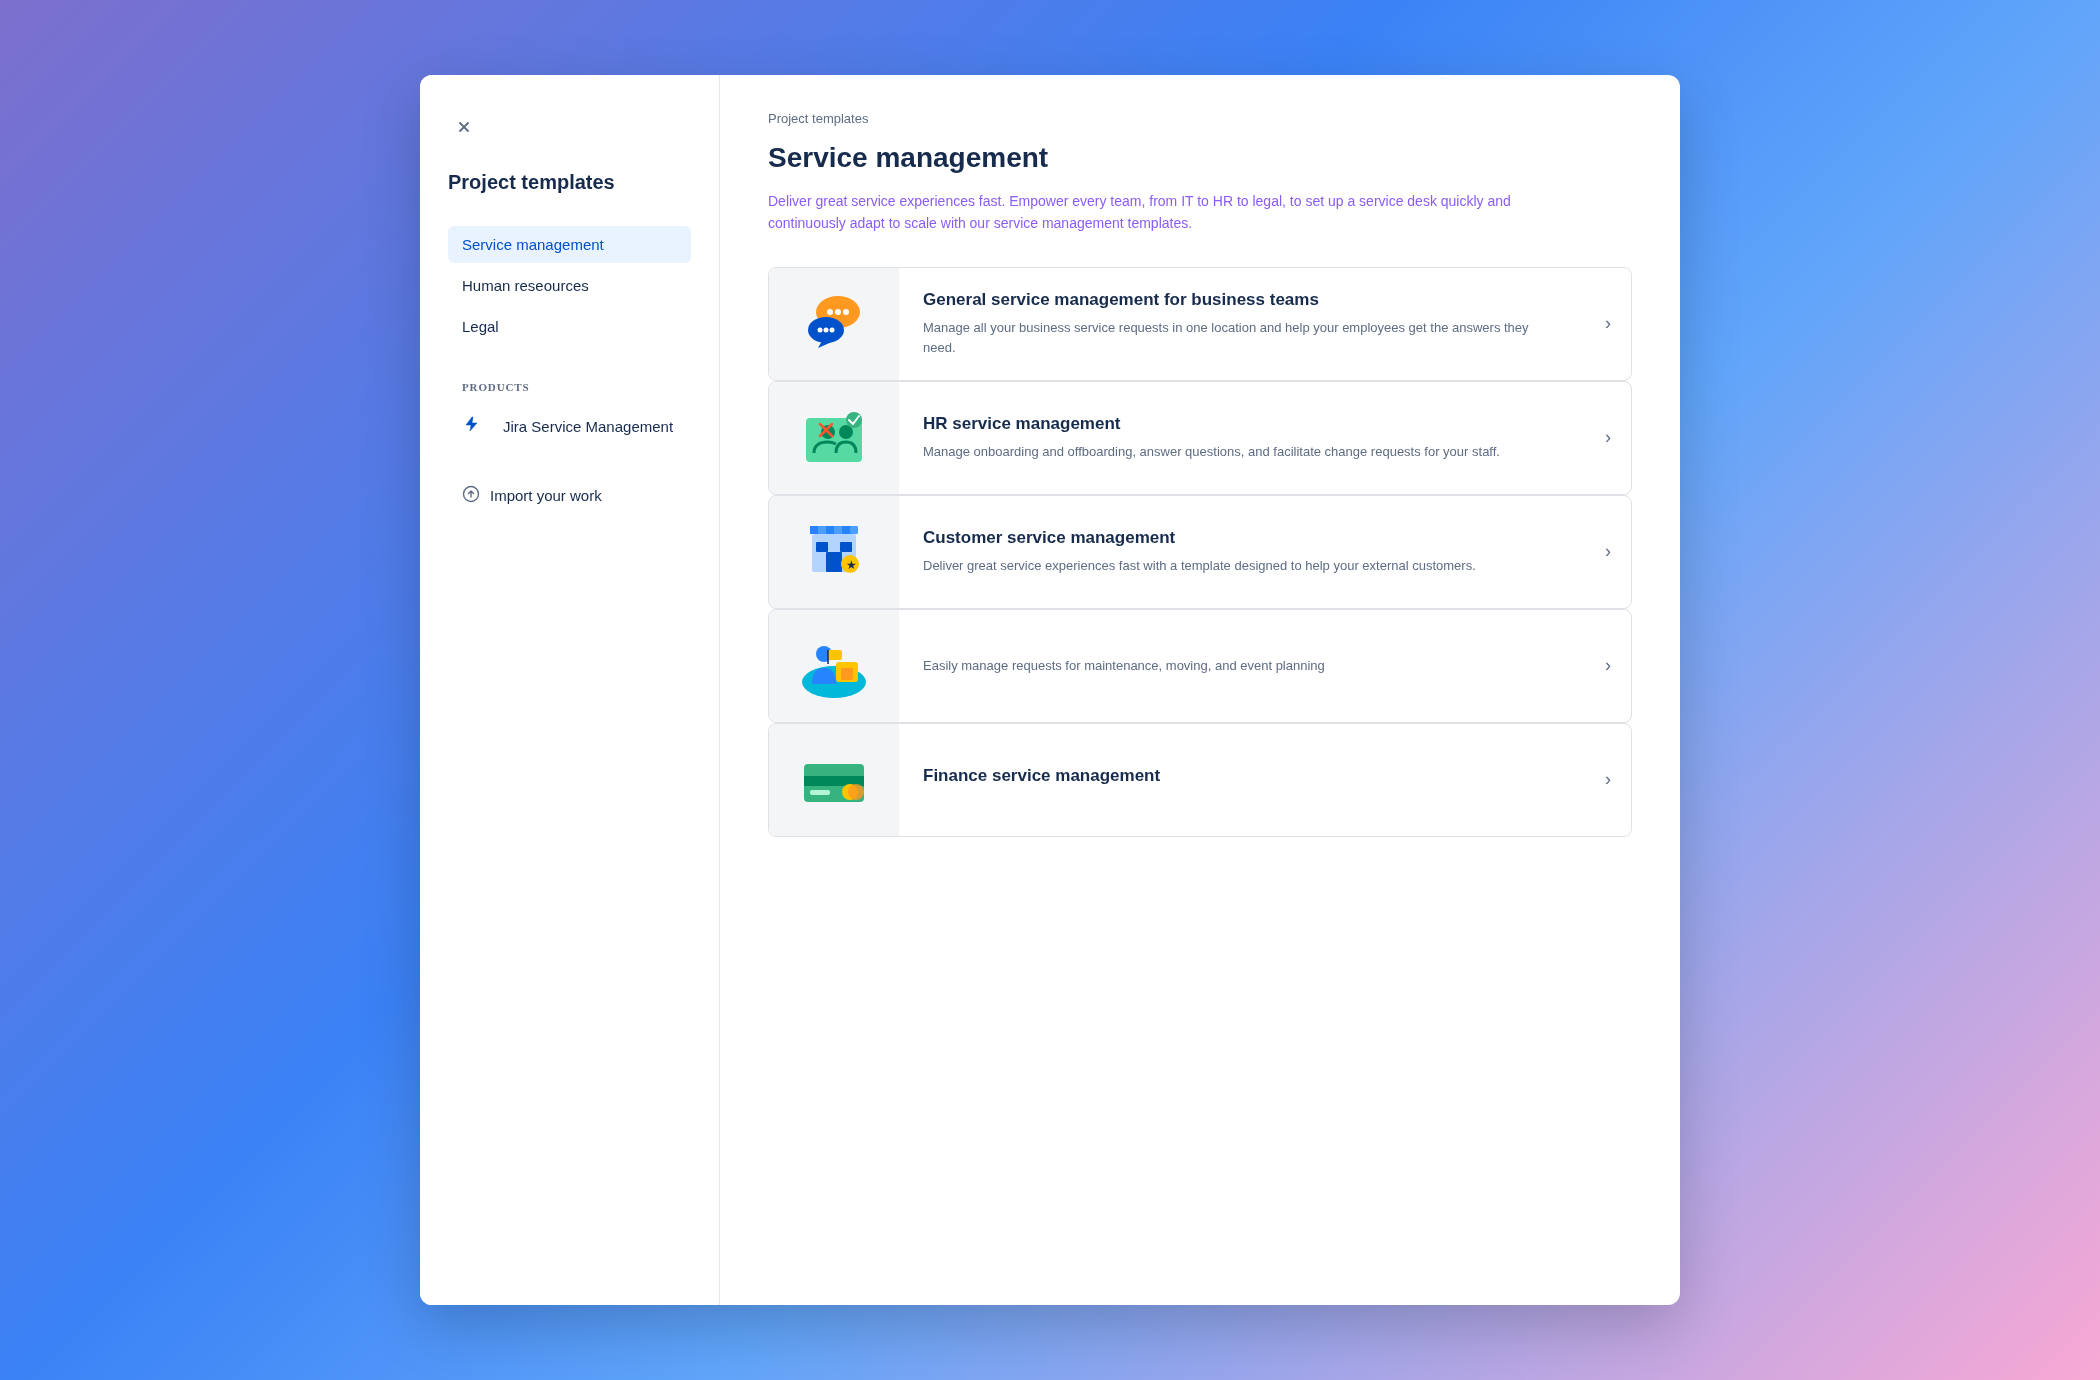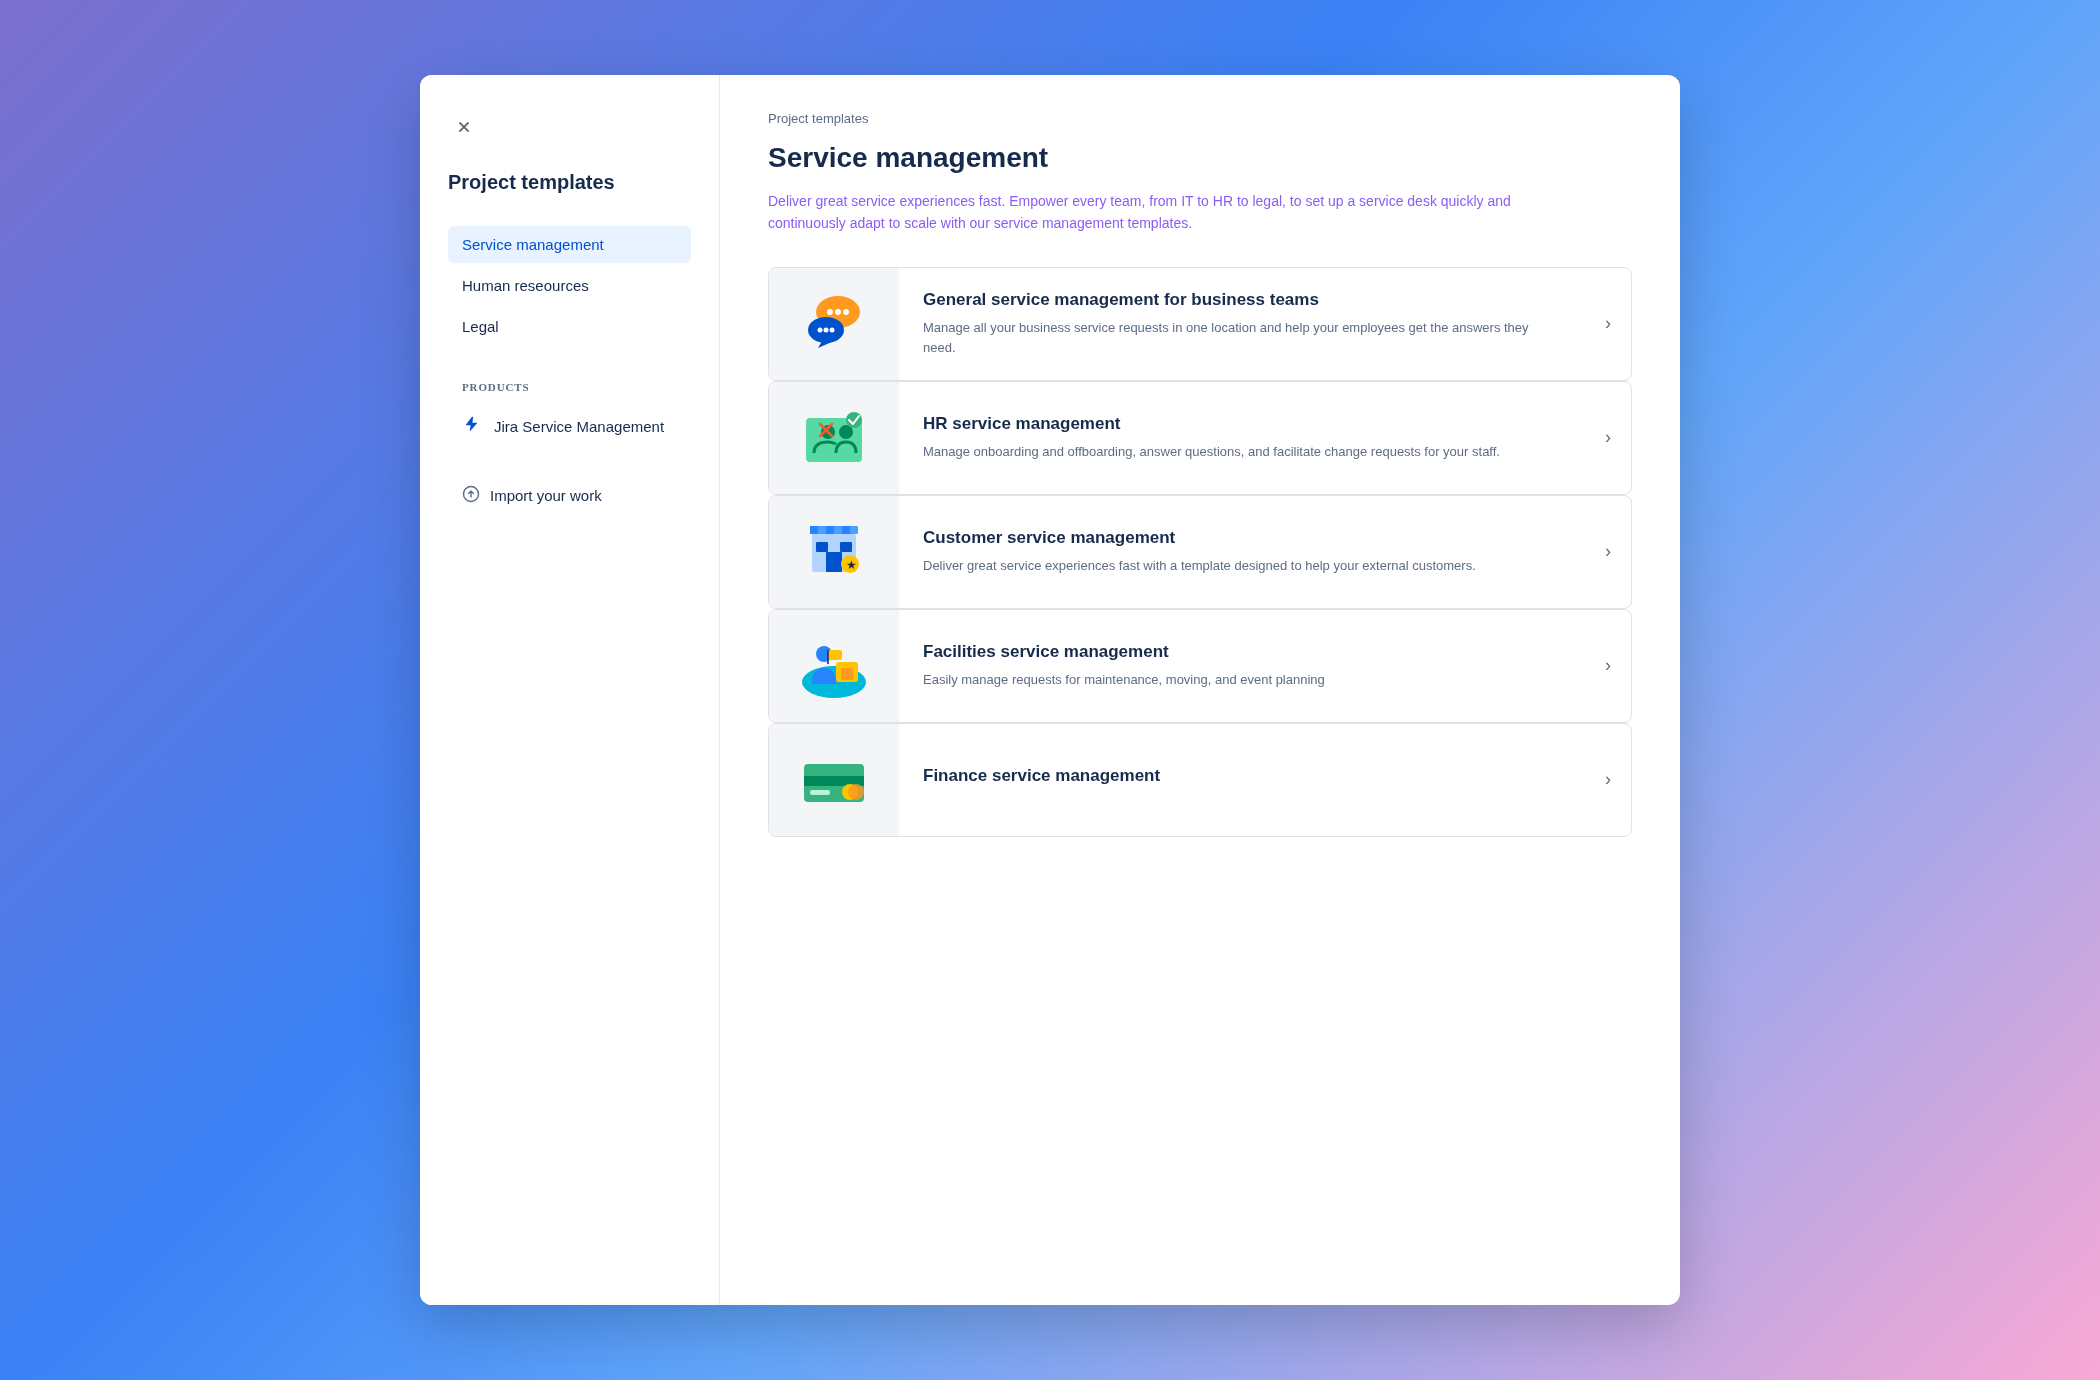--- a/index.html
+++ b/index.html
@@ -86,21 +86,21 @@
       letter-spacing: 0.08em;
       text-transform: uppercase;
       margin-bottom: 12px;
       padding-left: 14px;
       font-family: Liberation Serif, serif;
     }
 
     .product-item {
       display: flex;
       align-items: center;
-      gap: 14px;
+      gap: 23px;
       padding: 10px 14px;
       border-radius: 6px;
       cursor: pointer;
       font-size: 15px;
       color: #172b4d;
       margin-bottom: 4px;
     }
 
     .product-icon {
       font-size: 16px;
@@ -345,21 +345,20 @@
             <path d="M18 58 Q18 42 30 42 Q42 42 42 58" fill="#2684FF"></path>
 
             <rect x="42" y="36" width="22" height="20" rx="3" fill="#FFC400"></rect>
             <rect x="47" y="42" width="12" height="12" rx="2" fill="#FF991F"></rect>
 
             <rect x="34" y="24" width="14" height="10" rx="2" fill="#FFC400"></rect>
             <line x1="34" y1="24" x2="34" y2="38" stroke="#172B4D" stroke-width="1.5"></line>
           </svg>
         </div>
         <div class="template-info">
-          <div class="template-title">Facilities service management</div>
           <div class="template-desc">Easily manage requests for maintenance, moving, and event planning</div>
         </div>
         <div class="template-chevron">›</div>
       </div>
 
       <div class="template-card" style="min-height:100px;">
         <div class="template-icon-area" style="min-height:100px;">
           <svg class="template-icon-svg" viewBox="0 0 80 80" fill="none" xmlns="http://www.w3.org/2000/svg">
 
             <rect x="10" y="24" width="60" height="38" rx="4" fill="#36B37E"></rect>

